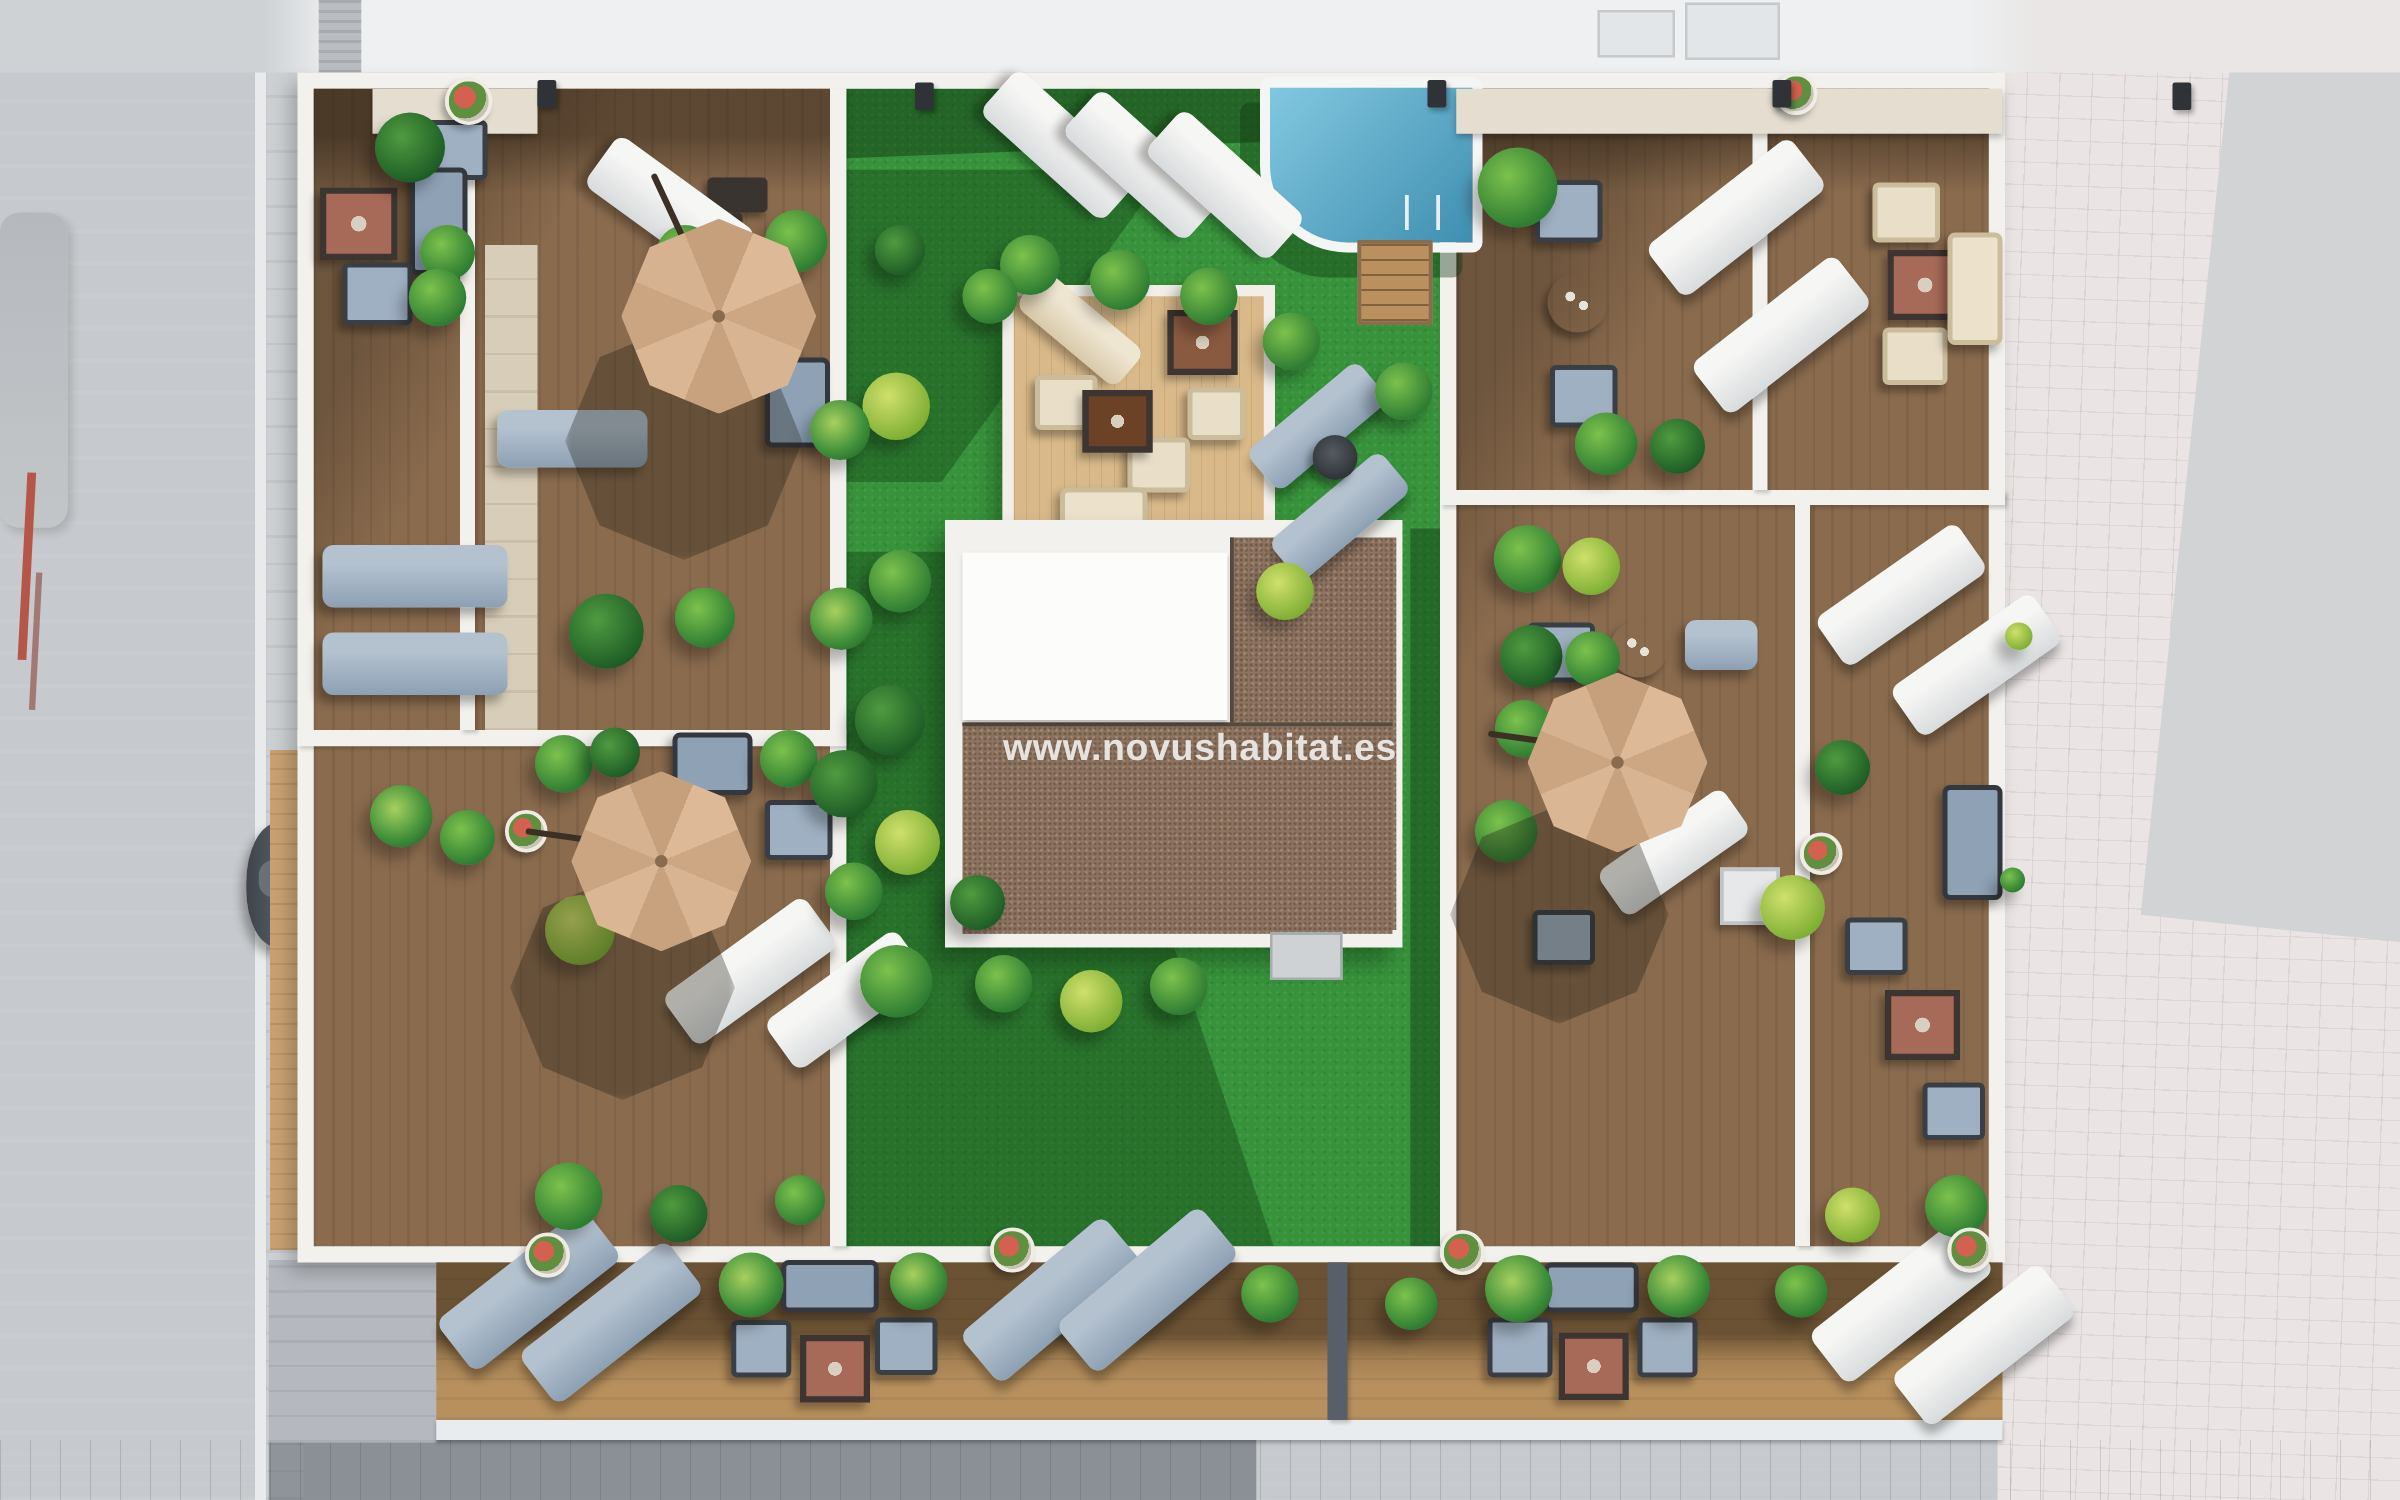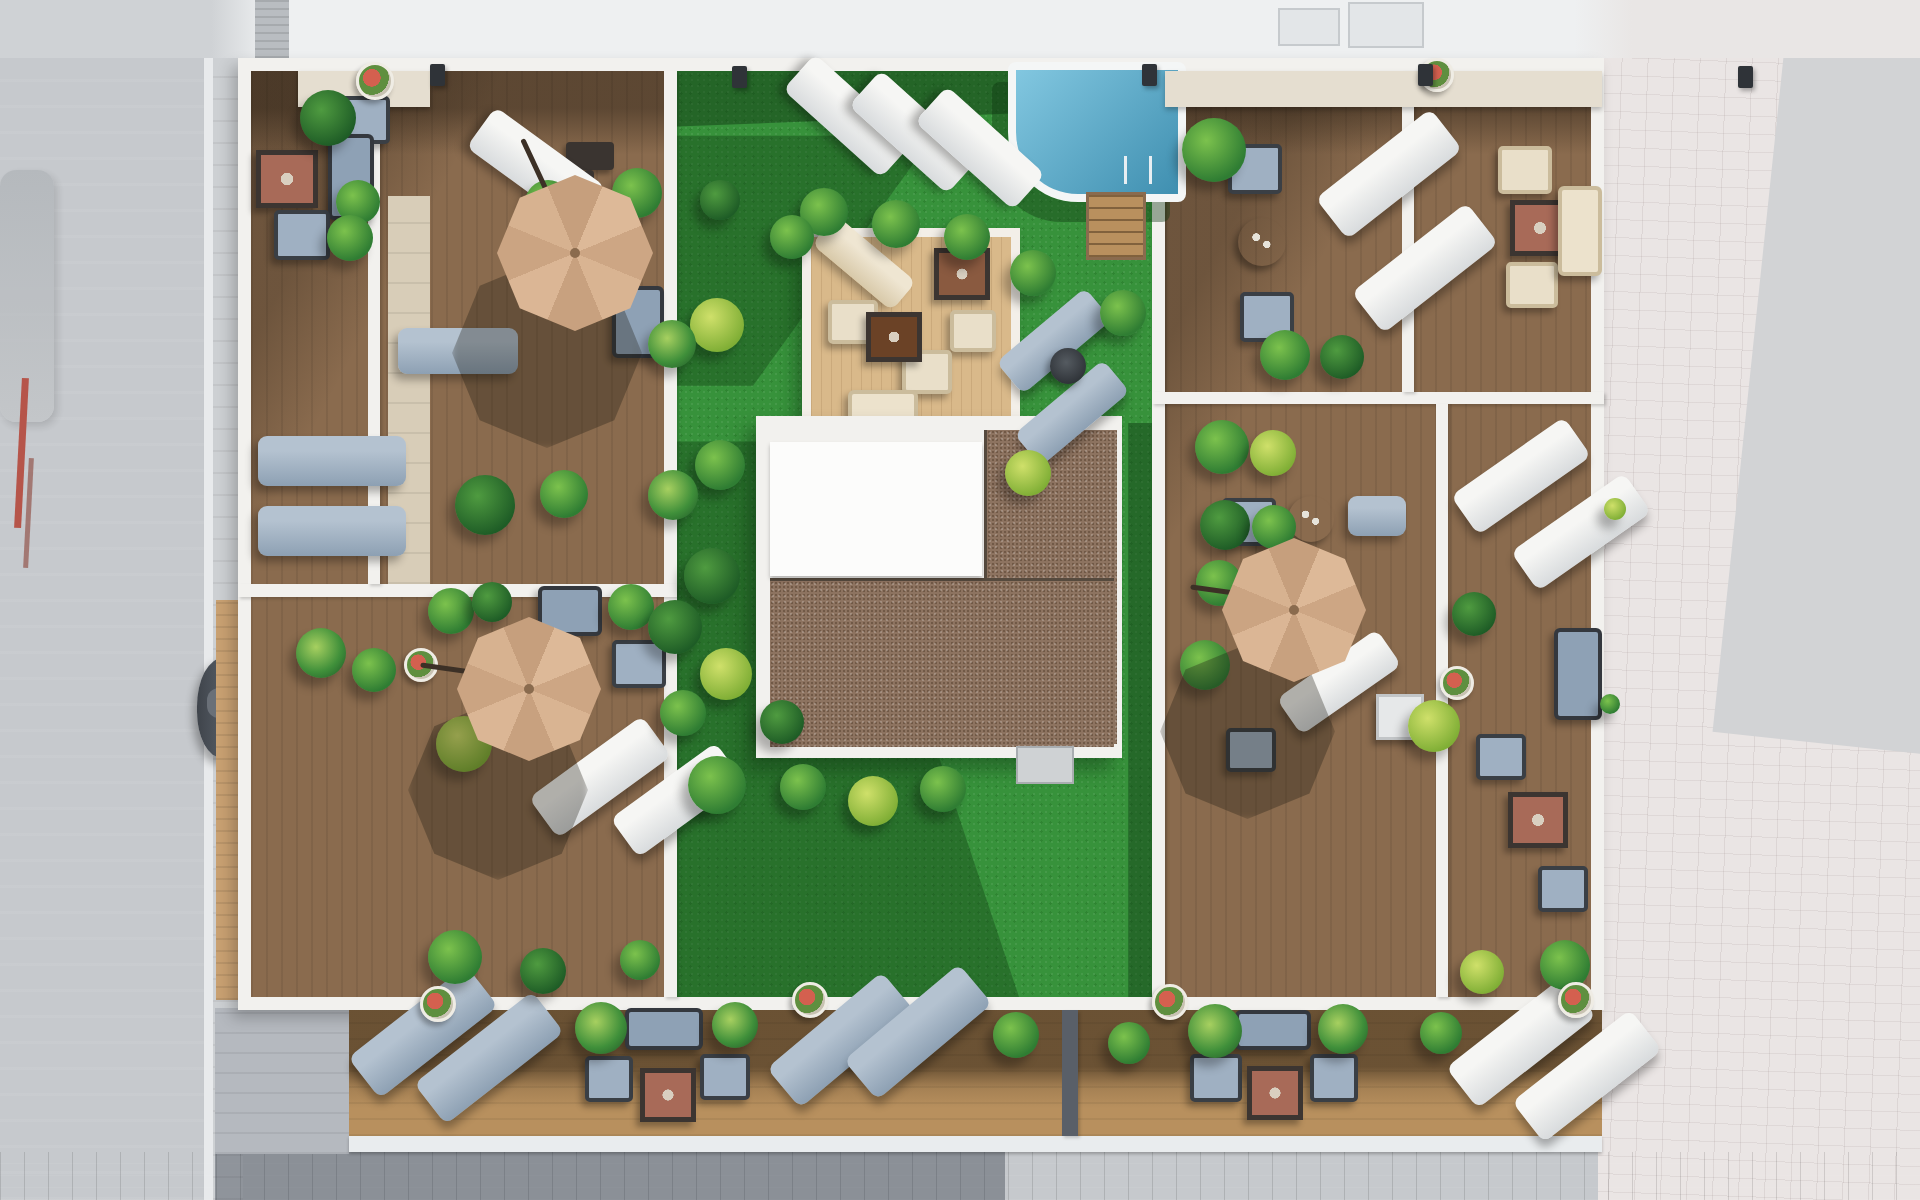--- a/index.html
+++ b/index.html
@@ -177,20 +177,21 @@
   <div class="ab chair-cream chair" style="left:828px;top:300px;width:42px;height:36px;"></div>
   <div class="ab chair-cream chair" style="left:902px;top:350px;width:42px;height:36px;"></div>
   <div class="ab ttable" style="left:866px;top:312px;width:46px;height:40px;background-color:#6b4226;"></div>
   <div class="ab sofa-cream sofa" style="left:848px;top:390px;width:62px;height:28px;"></div>
 
   <div class="ab core"></div>
   <div class="ab gravel gr-right"></div>
   <div class="ab gravel gr-bottom"></div>
   <div class="ab roof-white"></div>
   <div class="ab utilbox"></div>
+  <div class="ab watermark">www.novushabitat.es</div>
 
   <div class="ab stone" style="left:298px;top:71px;width:132px;height:36px;"></div>
   <div class="ab walkstone" style="left:388px;top:196px;width:42px;height:388px;"></div>
   <div class="ab grill" style="left:566px;top:142px;width:48px;height:28px;"></div>
   <div class="ab grill" style="left:584px;top:170px;width:10px;height:28px;"></div>
   <div class="ab chair" style="left:336px;top:96px;width:46px;height:40px;"></div>
   <div class="ab ttable" style="left:256px;top:150px;width:52px;height:48px;"></div>
   <div class="ab sofa" style="left:328px;top:134px;width:38px;height:78px;"></div>
   <div class="ab chair" style="left:274px;top:210px;width:48px;height:42px;"></div>
   <div class="ab lg lg-white" style="left:468px;top:142px;width:136px;height:50px;transform:rotate(36deg);"></div>

